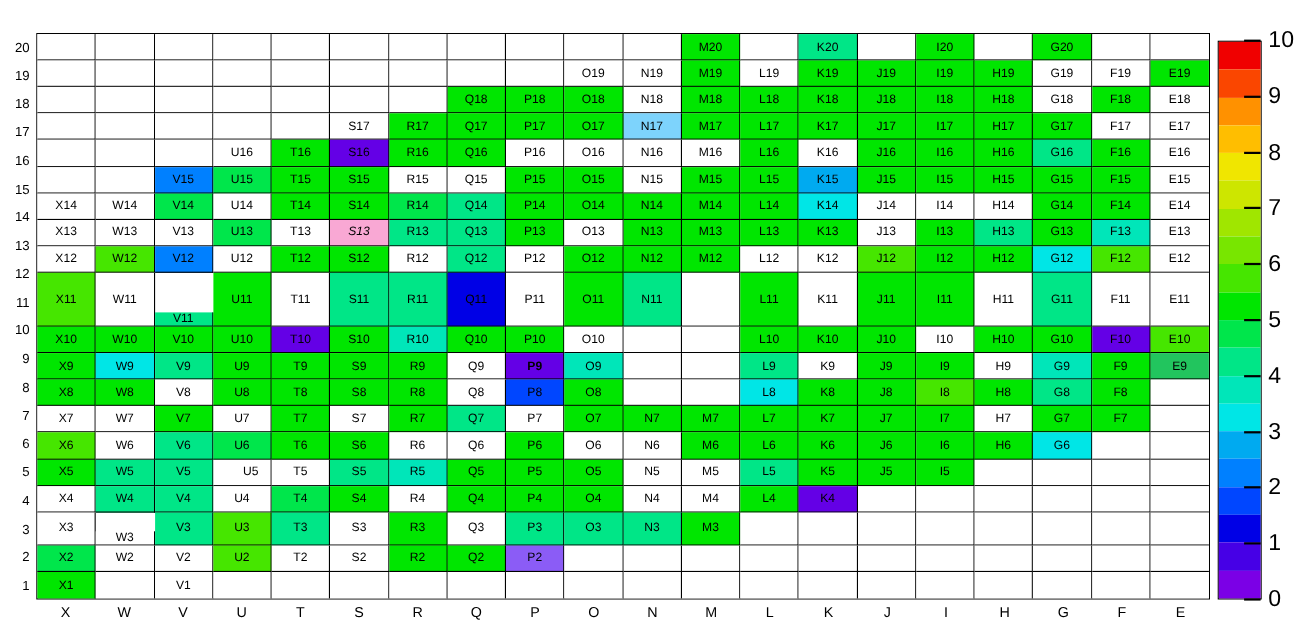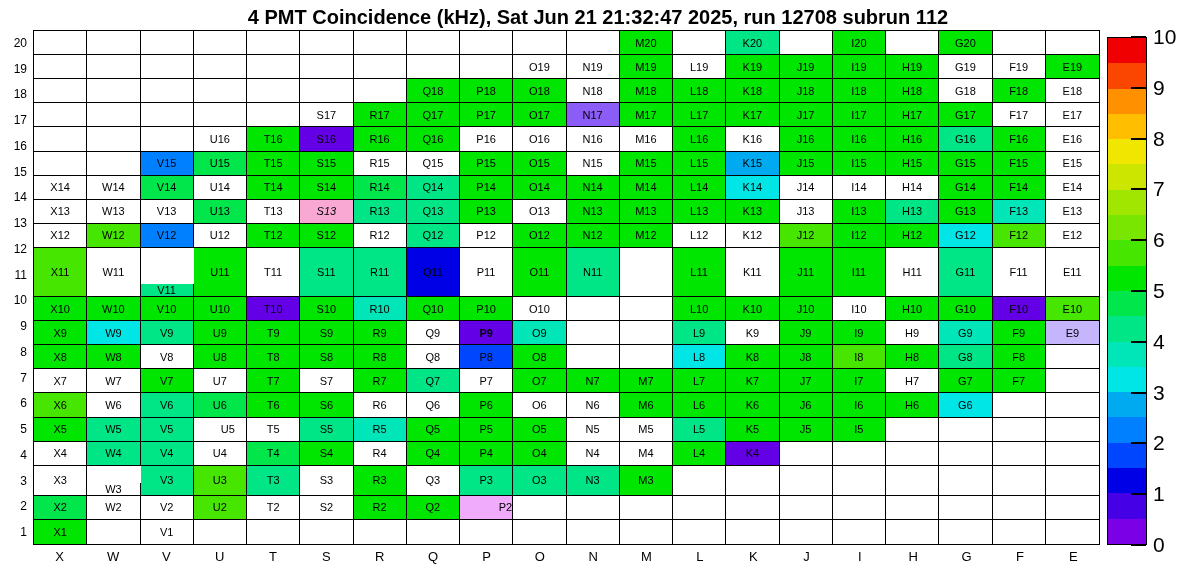--- a/index.html
+++ b/index.html
@@ -40,21 +40,20 @@
   .cbtick { position:absolute; width:15px; height:2px; background:#000; left:1131px; }
   .cblabel {
     position:absolute; left:1153px; width:42px; height:22px; line-height:22px;
     font-size:21px; color:#000; text-align:left;
   }
 </style>
 </head>
 <body>
 
 <div id="canvas">
-  <div id="title">4 PMT Coincidence (kHz), Sat Jun 21 21:32:47 2025, run 12708 subrun 112</div>
   <div id="plot">
       <div class="cell" style="background: rgb(255, 255, 255);"></div>
       <div class="cell" style="background: rgb(255, 255, 255);"></div>
       <div class="cell" style="background: rgb(255, 255, 255);"></div>
       <div class="cell" style="background: rgb(255, 255, 255);"></div>
       <div class="cell" style="background: rgb(255, 255, 255);"></div>
       <div class="cell" style="background: rgb(255, 255, 255);"></div>
       <div class="cell" style="background: rgb(255, 255, 255);"></div>
       <div class="cell" style="background: rgb(255, 255, 255);"></div>
       <div class="cell" style="background: rgb(255, 255, 255);"></div>
@@ -178,21 +177,21 @@
       </div>
       <div class="cell" style="background: rgb(0, 230, 0);">
         <span>Q17</span>
       </div>
       <div class="cell" style="background: rgb(0, 230, 0);">
         <span>P17</span>
       </div>
       <div class="cell" style="background: rgb(0, 230, 0);">
         <span>O17</span>
       </div>
-      <div class="cell" style="background: #8b5cf6;">
+      <div class="cell" style="background: #7dd3fc;">
         <span>N17</span>
       </div>
       <div class="cell" style="background: rgb(0, 230, 0);">
         <span>M17</span>
       </div>
       <div class="cell" style="background: rgb(0, 230, 0);">
         <span>L17</span>
       </div>
       <div class="cell" style="background: rgb(0, 230, 0);">
         <span>K17</span>
@@ -665,21 +664,21 @@
       </div>
       <div class="cell" style="background: rgb(255, 255, 255);">
         <span>H9</span>
       </div>
       <div class="cell" style="background: rgb(0, 230, 185);">
         <span>G9</span>
       </div>
       <div class="cell" style="background: rgb(0, 230, 0);">
         <span>F9</span>
       </div>
-      <div class="cell" style="background: #c4b5fd;">
+      <div class="cell" style="background: #22c55e;">
         <span>E9</span>
       </div>
       <div class="cell" style="background: rgb(0, 230, 0);">
         <span>X8</span>
       </div>
       <div class="cell" style="background: rgb(0, 230, 0);">
         <span>W8</span>
       </div>
       <div class="cell" style="background: rgb(255, 255, 255);">
         <span>V8</span>
@@ -1004,21 +1003,21 @@
       </div>
       <div class="cell" style="background: rgb(255, 255, 255);">
         <span>S2</span>
       </div>
       <div class="cell" style="background: rgb(0, 230, 0);">
         <span>R2</span>
       </div>
       <div class="cell" style="background: rgb(0, 230, 0);">
         <span>Q2</span>
       </div>
-      <div class="cell" style="background: #f0abfc; justify-content: flex-end;">
+      <div class="cell" style="background: #8b5cf6;">
         <span>P2</span>
       </div>
       <div class="cell" style="background: rgb(255, 255, 255);"></div>
       <div class="cell" style="background: rgb(255, 255, 255);"></div>
       <div class="cell" style="background: rgb(255, 255, 255);"></div>
       <div class="cell" style="background: rgb(255, 255, 255);"></div>
       <div class="cell" style="background: rgb(255, 255, 255);"></div>
       <div class="cell" style="background: rgb(255, 255, 255);"></div>
       <div class="cell" style="background: rgb(255, 255, 255);"></div>
       <div class="cell" style="background: rgb(255, 255, 255);"></div>

